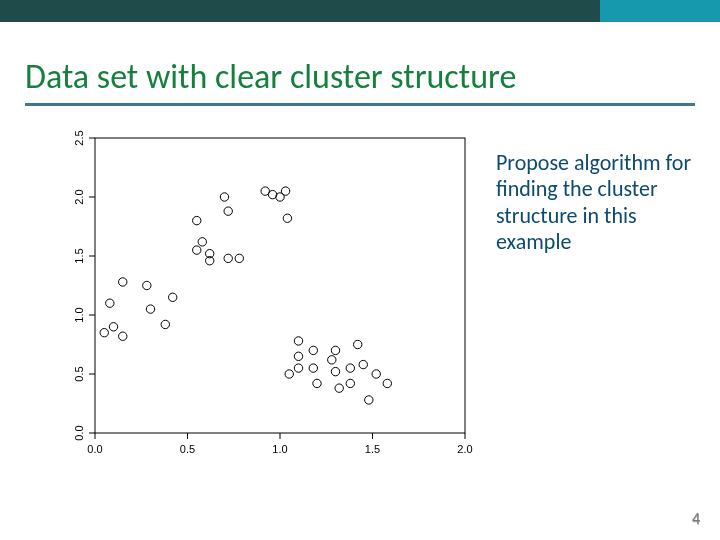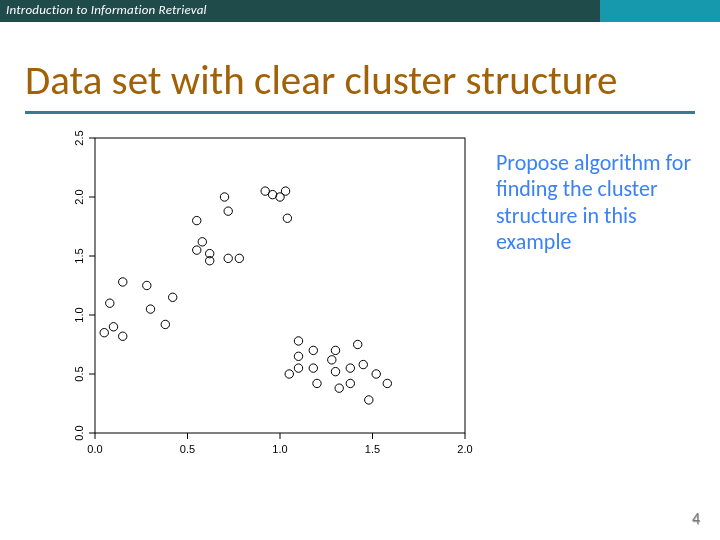--- a/index.html
+++ b/index.html
@@ -2,37 +2,36 @@
 <html><head>
 <meta charset="utf-8">
 <style>
   * { box-sizing: border-box; margin: 0; padding: 0; }
   html, body { width: 720px; height: 540px; background: #fff; font-family: Calibri, "Segoe UI", Arial, sans-serif; overflow: hidden; }
   .slide { position: relative; width: 720px; height: 540px; }
   .top-bar { position: absolute; left: 0; top: 0; width: 720px; height: 22px; background: #1f4b4b; }
   .top-bar .accent { position: absolute; right: 0; top: 0; width: 120px; height: 22px; background: #1698ad; }
   .course-label { position: absolute; left: 6px; top: 2px; font-style: italic; color: #fff; font-size: 13px; letter-spacing: 0.2px; }
   .title-wrap { position: absolute; left: 25px; top: 58px; width: 670px; }
-  .slide-title { font-size: 41px; font-weight: 400; color: #a16207; line-height: 1.1; }
+  .slide-title { font-size: 34px; font-weight: 400; color: #15803d; line-height: 1.1; }
   .title-underline { margin-top: 8px; height: 3px; width: 100%; background: #3b7a8e; }
   .plot-container { position: absolute; left: 40px; top: 128px; width: 440px; height: 350px; text-align: right; }
   .plot-svg { width: 440px; height: 350px; }
   .axis-line { stroke: #000; stroke-width: 1; fill: none; }
   .tick-label { font-size: 11px; font-family: Arial, sans-serif; fill: #000; }
   .pt { fill: none; stroke: #000; stroke-width: 1; }
-  .side-text { position: absolute; left: 496px; top: 150px; width: 200px; font-size: 22px; color: #3b82f6; line-height: 1.2; }
+  .side-text { position: absolute; left: 496px; top: 150px; width: 200px; font-size: 22px; color: #0c4a6e; line-height: 1.2; }
   .page-num { position: absolute; right: 20px; bottom: 12px; font-size: 16px; color: #7a7a7a; text-shadow: 0.5px 0.5px 0 #bbb; }
 </style>
 </head>
 <body>
 
 <div class="slide">
   <div class="top-bar">
     <div class="accent"></div>
-    <div class="course-label">Introduction to Information Retrieval</div>
   </div>
 
   <div class="title-wrap">
     <h1 class="slide-title">Data set with clear cluster structure</h1>
     <div class="title-underline"></div>
   </div>
 
   <div class="plot-container">
     <svg class="plot-svg" viewBox="0 0 440 350">
       <g id="plot-root">

